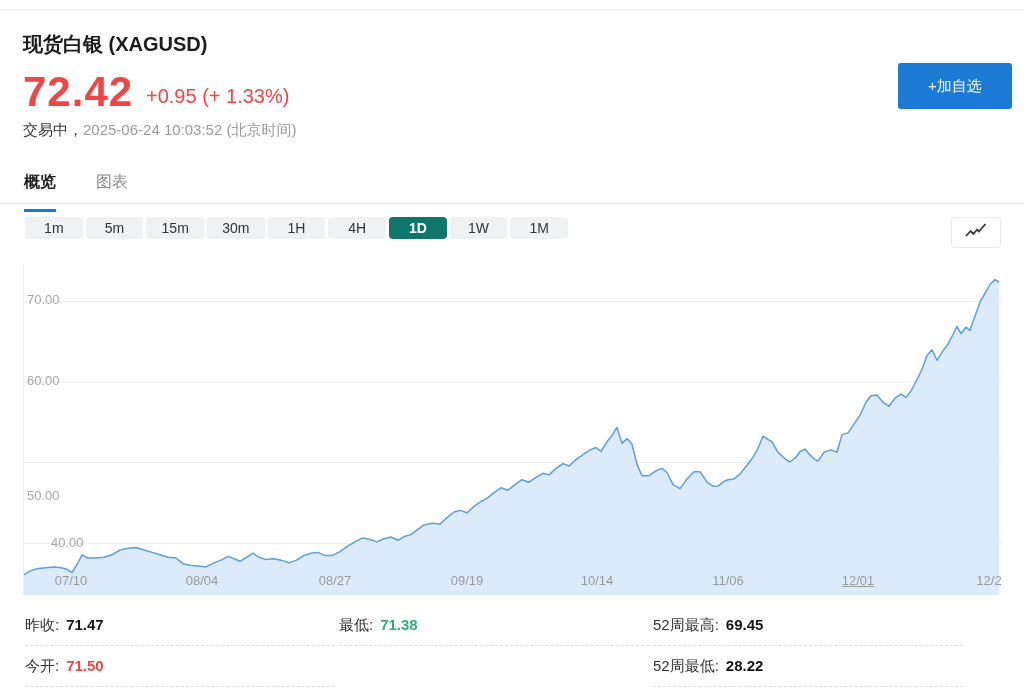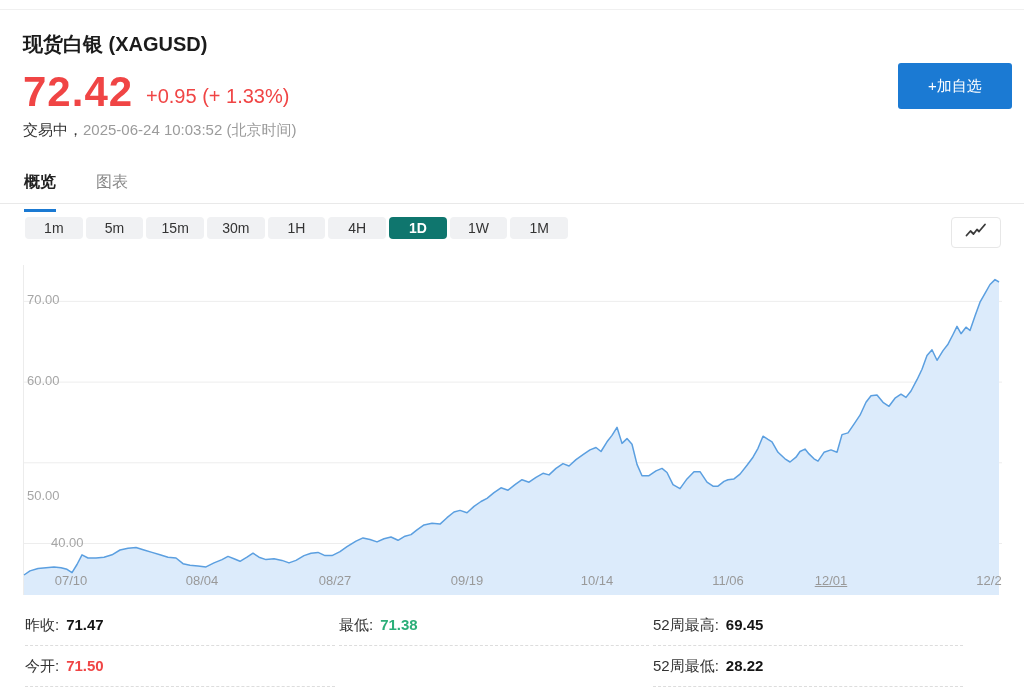--- a/index.html
+++ b/index.html
@@ -89,21 +89,21 @@
   <div class="ylab" style="left: 4px; top: 269.5px; margin-left: 24px;">40.00</div>
       <div class="ylab" style="left: 4px; top: 188.8px; margin-top: 34px;">50.00</div>
       <div class="ylab" style="left: 4px; top: 108.1px;">60.00</div>
       <div class="ylab" style="left: 4px; top: 27.4px;">70.00</div>
       <div class="xlab" style="left: 20px;">07/10</div>
       <div class="xlab" style="left: 151px;">08/04</div>
       <div class="xlab" style="left: 284px;">08/27</div>
       <div class="xlab" style="left: 416px;">09/19</div>
       <div class="xlab" style="left: 546px;">10/14</div>
       <div class="xlab" style="left: 677px;">11/06</div>
-      <div class="xlab" style="left: 780px; text-decoration: underline;">12/01</div>
+      <div class="xlab" style="left: 807px; text-decoration: underline;">12/01</div>
       <div class="xlab" style="left: 938px;">12/2</div>
     </div>
 
   <div class="stats">
     <div class="scol">
       <div class="srow">
         <span>昨收:</span><span class="v">71.47</span>
       </div>
       <div class="srow">
         <span>今开:</span><span class="v red">71.50</span>

